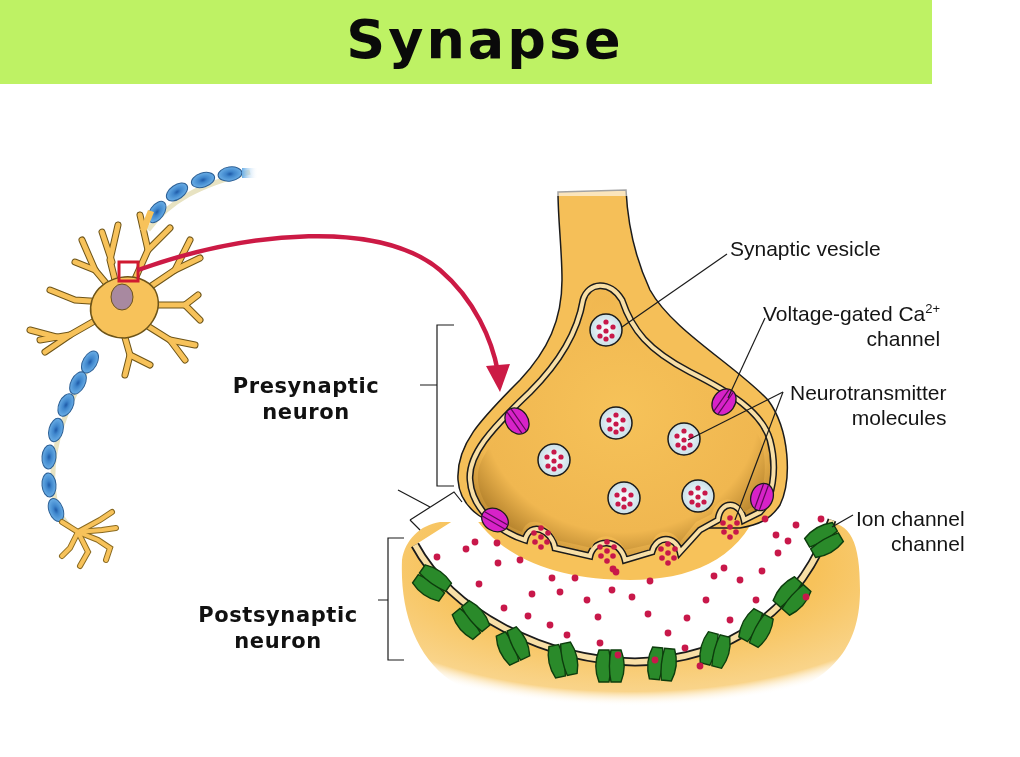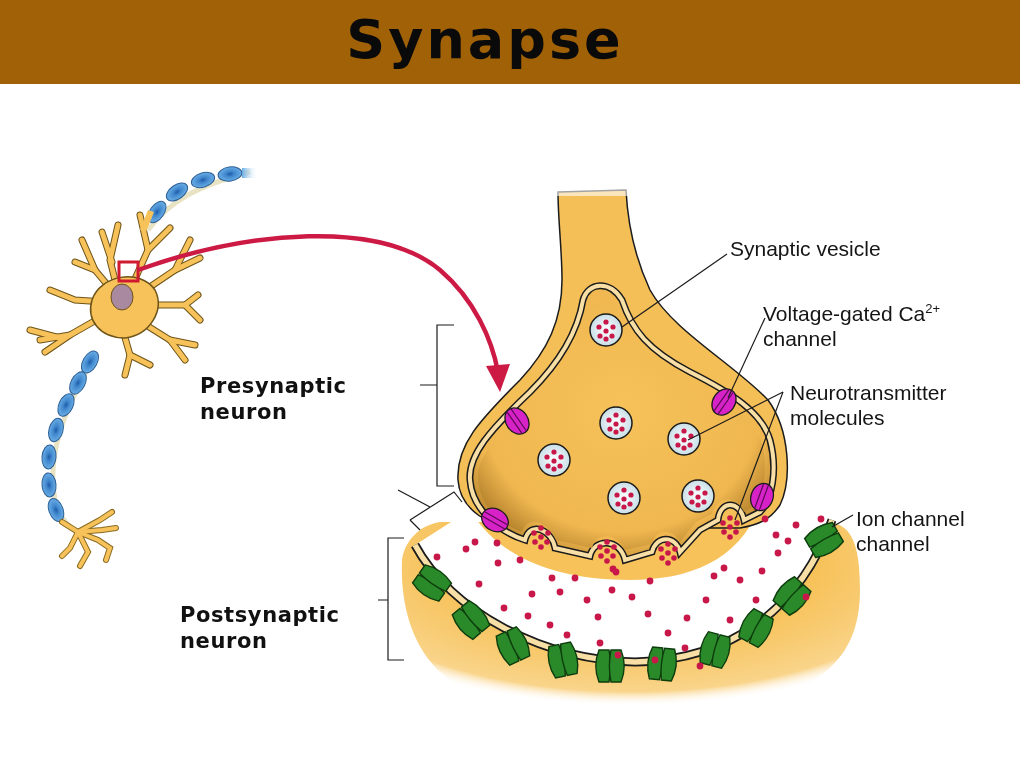--- a/index.html
+++ b/index.html
@@ -1,21 +1,21 @@
 <!DOCTYPE html>
 <html><head>
 <meta charset="utf-8">
 <style>
   html, body { margin: 0; padding: 0; background: #ffffff; }
   body { width: 1020px; height: 757px; position: relative; overflow: hidden; font-family: "DejaVu Sans", "Liberation Sans", sans-serif; }
-  .header { position: absolute; left: 0; top: 0; width: 1020px; height: 84px; background: #a16207; }
+  .header { position: absolute; left: 0; top: 0; width: 932px; height: 84px; background: #bef264; }
   .title { position: absolute; left: 0; top: 8px; width: 970px; text-align: center; font-size: 54px; font-weight: bold; letter-spacing: 3px; color: #0a0a0a; font-family: "DejaVu Sans", sans-serif; }
   svg.diagram { position: absolute; left: 0; top: 0; }
-  .lbl { position: absolute; color: #151515; font-size: 21px; line-height: 25px; font-family: "Liberation Sans", "DejaVu Sans", sans-serif; }
-  .lbl-bold { position: absolute; color: #111; font-size: 21px; font-weight: bold; line-height: 26px; text-align: left; letter-spacing: 0.6px; font-family: "DejaVu Sans", sans-serif; }
+  .lbl { position: absolute; color: #151515; font-size: 21px; line-height: 25px; font-family: "Liberation Sans", "DejaVu Sans", sans-serif; text-align: right; }
+  .lbl-bold { position: absolute; color: #111; font-size: 21px; font-weight: bold; line-height: 26px; text-align: center; letter-spacing: 0.6px; font-family: "DejaVu Sans", sans-serif; }
   .lbl span { display: block; }
   .lbl-bold span { display: block; }
   sup { font-size: 13px; }
 </style>
 </head>
 <body>
 
 <div class="header">
   <div class="title">Synapse</div>
 </div>
@@ -390,21 +390,21 @@
   <span>Synaptic vesicle</span>
 </div>
 <div class="lbl" style="left:763px; top:296px;">
   <span><span style="display:inline">Voltage-gated Ca</span><sup>2+</sup></span>
   <span>channel</span>
 </div>
 <div class="lbl" style="left:790px; top:380px;">
   <span>Neurotransmitter</span>
   <span>molecules</span>
 </div>
-<div class="lbl" style="left:856px; top:506px; text-align:left;">
+<div class="lbl" style="left:856px; top:506px; text-align:right;">
   <span>Ion channel</span>
   <span>channel</span>
 </div>
 <div class="lbl-bold" style="left:200px; width:212px; top:373px;">
   <span>Presynaptic</span>
   <span>neuron</span>
 </div>
 <div class="lbl-bold" style="left:230px; width:162px; top:465px;">
 </div>
 <div class="lbl-bold" style="left:180px; width:196px; top:590px;margin-top:12px;">

